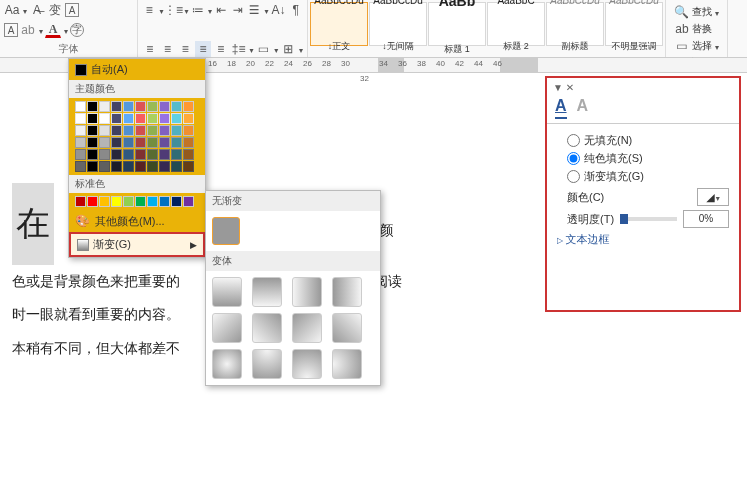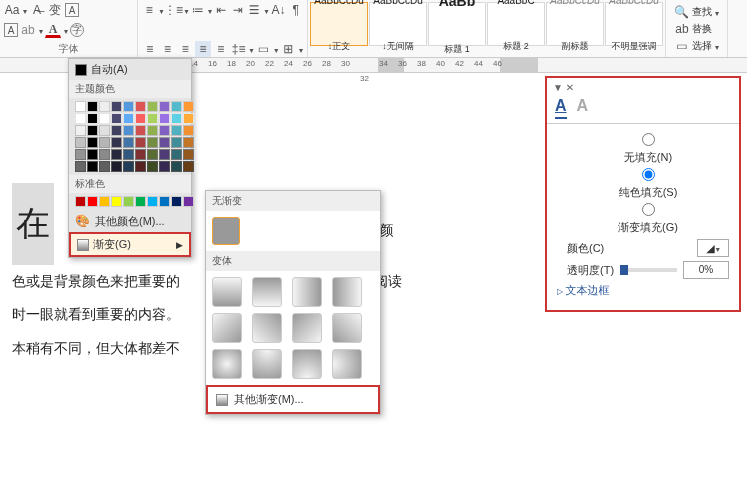--- a/index.html
+++ b/index.html
@@ -24,21 +24,21 @@
   .ruler { height:15px; background:#f4f4f4; border-bottom:1px solid #ccc; font-size:8px; color:#666; position:relative; padding-left:75px; }
   .ruler span { position:absolute; top:1px; }
   .ruler .shade { position:absolute; top:0; height:15px; background:#ccc; }
 
   
   .docarea { position:absolute; top:73px; left:0; width:540px; height:420px; padding:110px 10px 10px 12px; }
   .docarea .big { font-size:34px; font-family:"SimSun",serif; background:#ddd; display:inline-block; padding:0 4px; }
   .docarea p { font-family:"SimSun",serif; font-size:14px; line-height:2.4; color:#222; }
 
   
-  .colordrop { position:absolute; top:58px; left:68px; width:124px; background:#e5e5e5; border:1px solid #bbb; box-shadow:2px 2px 6px rgba(0,0,0,0.3); z-index:10; }
+  .colordrop { position:absolute; top:58px; left:68px; width:138px; background:#eab308; border:1px solid #bbb; box-shadow:2px 2px 6px rgba(0,0,0,0.3); z-index:10; }
   .colordrop .row { padding:3px 6px; display:flex; align-items:center; gap:4px; }
   .colordrop .hdr { background:#eee; font-size:10px; padding:2px 6px; color:#555; }
   .swatchgrid { display:grid; grid-template-columns:repeat(10,11px); gap:1px; padding:3px 6px; }
   .swatchgrid .sw { width:11px; height:11px; border:1px solid #ccc; }
   .hl { border:2px solid #c33; }
   .colordrop .row.hl { border:2px solid #c33; background:#fff4e0; }
 
   
   .gradmenu { position:absolute; top:190px; left:205px; width:176px; background:#fff; border:1px solid #bbb; box-shadow:2px 2px 6px rgba(0,0,0,0.3); z-index:11; }
   .gradmenu .hdr { background:#eee; font-size:10px; padding:3px 6px; color:#555; }
@@ -53,21 +53,21 @@
   .pane { position:absolute; top:76px; right:6px; width:196px; height:236px; border:2px solid #c33; background:#fff; }
   .pane .title { color:#2a6d3c; font-size:13px; padding:4px 6px; display:flex; justify-content:space-between; align-items:center; }
   .pane .title .ctl { color:#666; font-size:10px; }
   .pane .tabs { display:flex; gap:10px; padding:0 8px 4px; border-bottom:1px solid #ccc; }
   .pane .tabs .t { font-size:16px; font-weight:bold; color:#aaa; padding-bottom:2px; }
   .pane .tabs .t.act { color:#2b579a; border-bottom:2px solid #2b579a; }
   .pane .sect { padding:6px 10px; font-size:11px; }
   .pane .secthdr { color:#2b579a; font-size:11px; margin:4px 0; cursor:pointer; }
   .pane .secthdr::before { content:"◢ "; font-size:8px; }
   .pane .secthdr.col::before { content:"▷ "; font-size:8px; }
-  .pane label { display:flex; align-items:center; gap:4px; margin:3px 0 3px 10px;flex-direction:column; }
+  .pane label { display:flex; align-items:center; gap:4px; margin:3px 0 3px 10px; }
   .pane .field { display:flex; align-items:center; justify-content:space-between; margin:4px 0 4px 10px; }
   .pane .colorbtn { width:32px; height:18px; border:1px solid #aaa; display:flex; align-items:center; justify-content:center; }
   .pane .slider { flex:1; margin:0 6px; height:4px; background:#ddd; position:relative; }
   .pane .slider .th { position:absolute; left:0; top:-3px; width:8px; height:10px; background:#2b579a; }
   .pane .numbox { width:46px; height:18px; border:1px solid #aaa; font-size:10px; text-align:center; line-height:16px; }
 
   .fontA { font-family:serif; font-weight:bold; }
 </style>
 </head>
 <body>
@@ -310,24 +310,20 @@
       <div class="gs" style="background: linear-gradient(to left, rgb(244, 244, 244), rgb(153, 153, 153));"></div>
       <div class="gs" style="background: linear-gradient(135deg, rgb(244, 244, 244), rgb(153, 153, 153));"></div>
       <div class="gs" style="background: linear-gradient(45deg, rgb(244, 244, 244), rgb(153, 153, 153));"></div>
       <div class="gs" style="background: linear-gradient(-45deg, rgb(244, 244, 244), rgb(153, 153, 153));"></div>
       <div class="gs" style="background: linear-gradient(-135deg, rgb(244, 244, 244), rgb(153, 153, 153));"></div>
       <div class="gs" style="background: radial-gradient(circle, rgb(244, 244, 244), rgb(153, 153, 153));"></div>
       <div class="gs" style="background: radial-gradient(circle at center top, rgb(244, 244, 244), rgb(153, 153, 153));"></div>
       <div class="gs" style="background: radial-gradient(circle at center bottom, rgb(244, 244, 244), rgb(153, 153, 153));"></div>
       <div class="gs" style="background: radial-gradient(circle at left center, rgb(244, 244, 244), rgb(153, 153, 153));"></div>
     </div>
-  <div class="row hl">
-    <span style="width:12px;height:12px;background:linear-gradient(#fff,#888);border:1px solid #888"></span>
-    <span>其他渐变(M)...</span>
-  </div>
 </div>
 
 <div class="pane">
   <div class="title">
     <span class="ctl"><span>▼</span>&nbsp;<span>✕</span></span>
   </div>
   <div class="tabs">
     <div class="t act" style="text-decoration:underline">A</div>
     <div class="t">A</div>
   </div>

